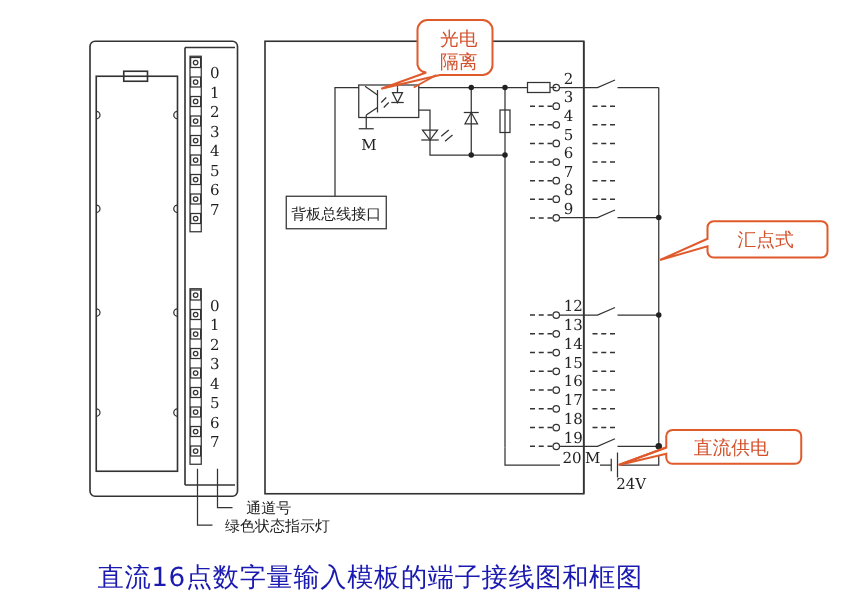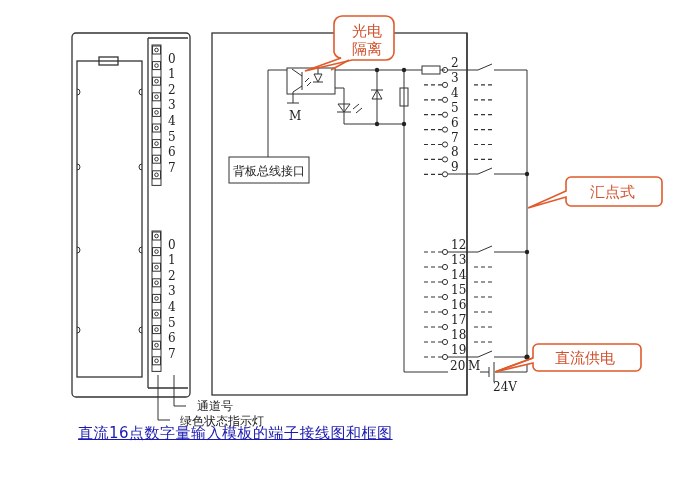--- a/index.html
+++ b/index.html
@@ -4,21 +4,21 @@
 <style>
   html, body { margin:0; padding:0; background:#ffffff; }
   body { width:680px; height:480px; position:relative; overflow:hidden; font-family:"DejaVu Serif", serif; }
   svg { position:absolute; left:0; top:0; }
   .ln { stroke:#333; stroke-width:1.3; fill:none; }
   .lnt { stroke:#333; stroke-width:1; fill:none; }
   .dash { stroke:#333; stroke-width:1.2; stroke-dasharray:4,3; fill:none; }
   .txt { font-family:"DejaVu Serif", serif; fill:#222; }
   .callout { stroke:#e05a2b; stroke-width:1.6; fill:#fff; }
   .ctxt { font-family:"DejaVu Sans", sans-serif; fill:#d2502a; font-size:15px; }
-  .caption { position:absolute; left:78px; top:424px; font-family:"DejaVu Sans", sans-serif; font-size:15px; color:#1a1ab0; text-decoration:underline; letter-spacing:0.5px; }
+  .caption { position:absolute; left:78px; top:448px; font-family:"DejaVu Sans", sans-serif; font-size:21px; color:#1a1ab0; letter-spacing:0.5px; }
 </style>
 </head>
 <body>
 
 <svg width="680" height="480" viewBox="0 0 680 480">
 
   <g>
     <rect x="72" y="33" width="118" height="364" rx="4" class="ln"></rect>
     <line x1="148" y1="38" x2="148" y2="388" class="ln"></line>
     <line x1="148" y1="38" x2="188" y2="38" class="ln"></line>

